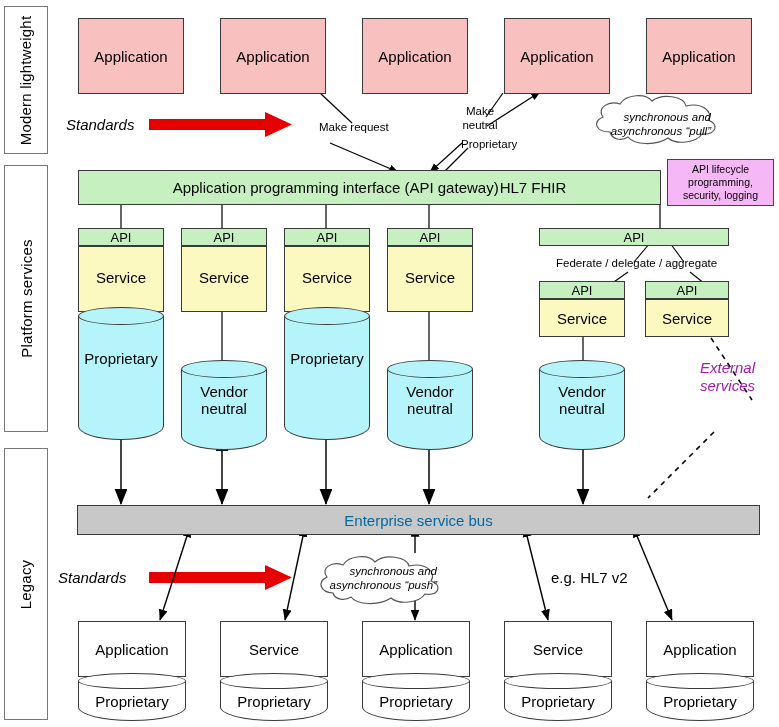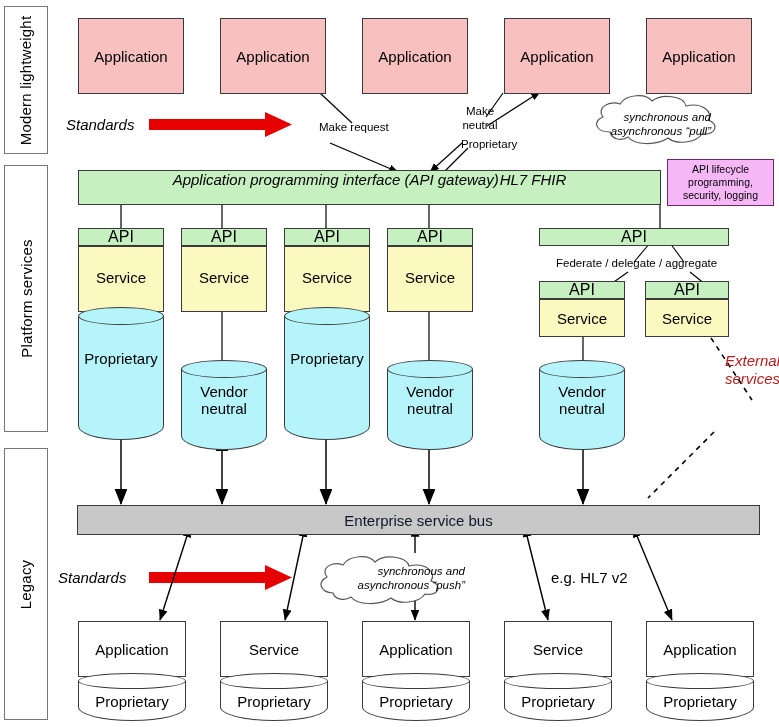--- a/index.html
+++ b/index.html
@@ -17,33 +17,33 @@
   }
 
   .app-box{
     position:absolute;background:#f9c0c0;border:1px solid #3a3a3a;box-sizing:border-box;
     display:flex;align-items:center;justify-content:center;
     font-size:15px;color:#000;
   }
 
   .api-gateway{
     position:absolute;background:#c6f0c0;border:1px solid #3a3a3a;box-sizing:border-box;
-    display:flex;align-items:flex-start;justify-content:center;gap:1px;
-    font-size:15px;color:#000;font-style:italic;
+    display:flex;align-items:center;justify-content:center;gap:1px;
+    font-size:15px;color:#000;
   }
   .pink-note{
     position:absolute;background:#f6b7f6;border:1px solid #6b2a6b;box-sizing:border-box;
     display:flex;align-items:center;justify-content:center;text-align:center;
     font-size:10.5px;line-height:1.22;color:#000;padding:2px 3px;
   }
 
   .api-strip{
     position:absolute;background:#c6f0c0;border:1px solid #3a3a3a;box-sizing:border-box;
     display:flex;align-items:center;justify-content:center;
-    font-size:16px;color:#000;
+    font-size:13px;color:#000;
   }
   .svc-box{
     position:absolute;background:#fbf8c0;border:1px solid #3a3a3a;box-sizing:border-box;
     display:flex;align-items:flex-start;justify-content:center;
     font-size:15px;color:#000;
   }
   .svc-box.center{align-items:center;}
   .svc-box > span{display:block;}
 
   .cyl{position:absolute;}
@@ -75,30 +75,30 @@
   .legacy-box .lowercyl .top{
     position:absolute;left:0;right:0;top:0;height:16px;background:#fff;
     border:1px solid #3a3a3a;border-radius:50%;box-sizing:border-box;
   }
   .legacy-box .lowercyl .txt{
     position:absolute;left:0;right:0;text-align:center;font-size:15px;color:#000;
   }
 
   .esb{
     position:absolute;background:#c8c8c8;border:1px solid #3a3a3a;box-sizing:border-box;
-    display:flex;align-items:center;justify-content:center;font-size:15px;color:#0f172a;
+    display:flex;align-items:center;justify-content:center;font-size:15px;color:#0369a1;
   }
 
   .anno{position:absolute;font-size:11.5px;color:#000;line-height:1.18;white-space:pre-line;}
   .std-label{position:absolute;font-size:15px;font-style:italic;color:#000;}
   .cloud-txt{
     position:absolute;text-align:right;font-style:italic;font-size:11.5px;color:#000;line-height:1.25;
   }
   .ext-txt{
-    position:absolute;text-align:right;font-style:italic;font-size:15px;color:#b91c1c;line-height:1.2;
+    position:absolute;text-align:left;font-style:italic;font-size:15px;color:#a21caf;line-height:1.2;margin-top:7px;
   }
   .hl7v2{position:absolute;font-size:15px;color:#000;}
 </style>
 </head>
 <body>
 
 <div id="stage">
 
   <svg id="svg-layer" viewBox="0 0 779 727">
     <defs>
@@ -219,21 +219,21 @@
   <div class="std-label" style="left:66px;top:116px;">Standards</div>
   <div class="std-label" style="left:58px;top:569px;">Standards</div>
 
   <div class="anno" style="left:319px;top:121px;">Make request</div>
   <div class="anno" style="left:452px;top:105px;text-align:center;width:56px;">Make
 neutral</div>
   <div class="anno" style="left:461px;top:138px;">Proprietary</div>
 
   <div class="cloud-txt" style="left:606px;top:110px;width:105px;">synchronous and
 asynchronous “pull”</div>
-  <div class="cloud-txt" style="left:327px;top:564px;width:110px;margin-left:28px;">synchronous and
+  <div class="cloud-txt" style="left:327px;top:564px;width:110px;">synchronous and
 asynchronous “push”</div>
 
   <div class="api-gateway" style="left:78px;top:170px;width:583px;height:35px;">
     <span>Application programming interface (API gateway)</span>
     <span>HL7 FHIR</span>
   </div>
 
   <div class="pink-note" style="left:667px;top:159px;width:107px;height:47px;">
     <span>API lifecycle programming, security, logging</span>
   </div>

